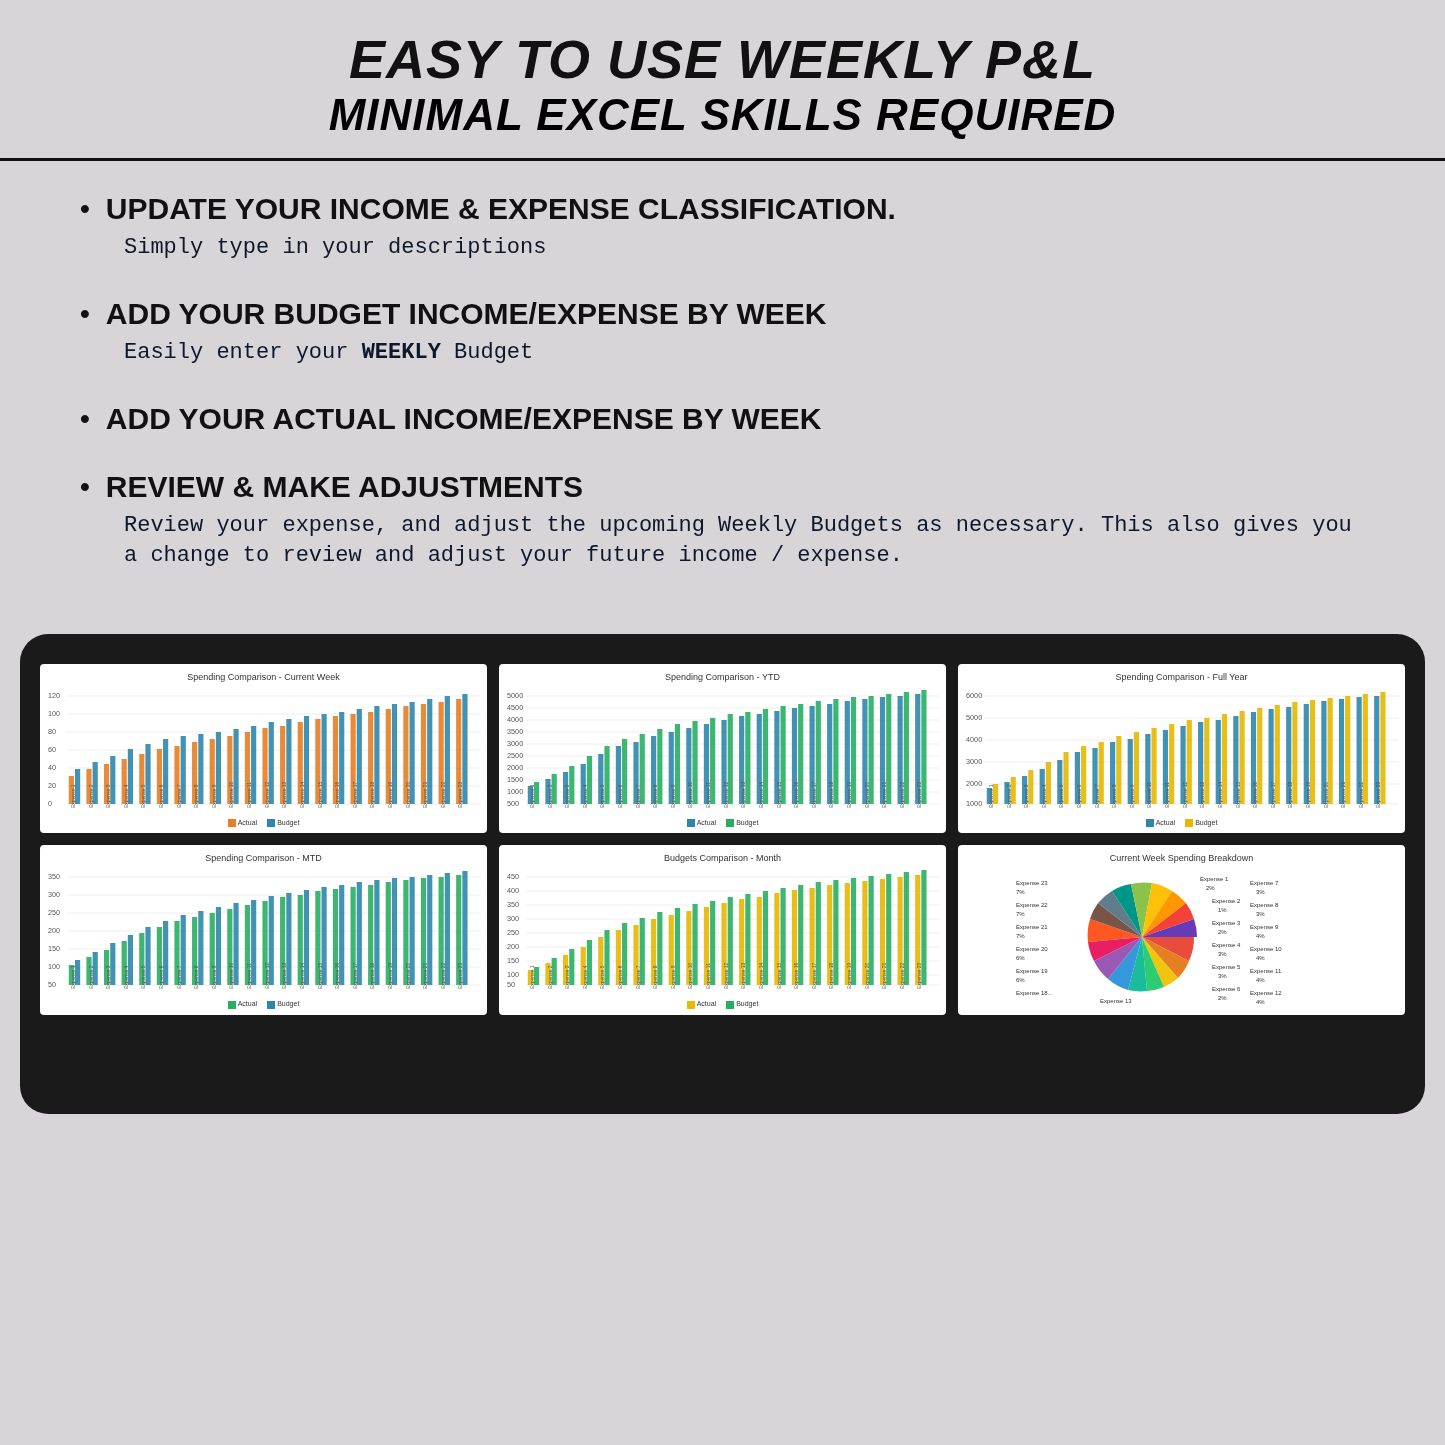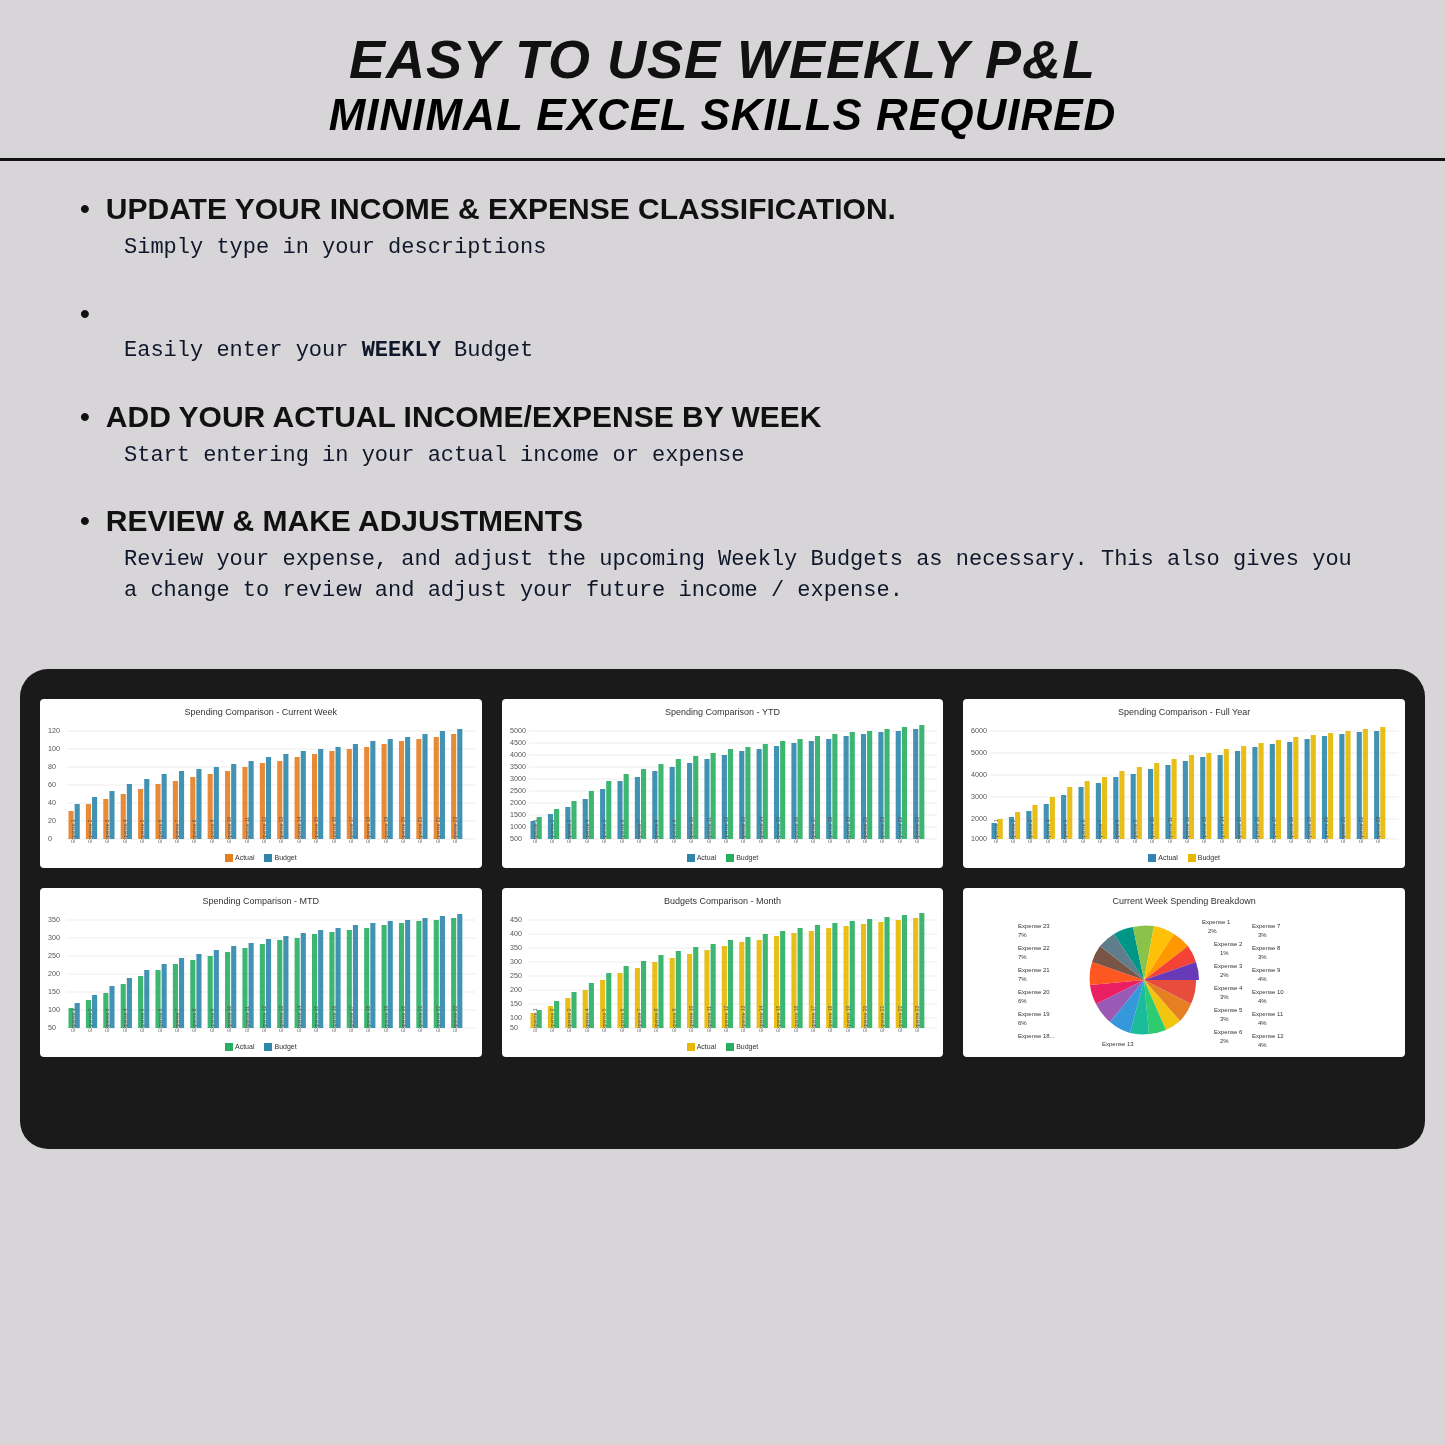--- a/index.html
+++ b/index.html
@@ -79,21 +79,21 @@
     .dashboard-wrapper {
       background: #1a1a1a;
       border-radius: 28px;
       margin: 10px 20px 20px;
       padding: 30px 20px 30px;
       min-height: 480px;
     }
     .dashboard-grid {
       display: grid;
       grid-template-columns: 1fr 1fr 1fr;
-      gap: 20px;
+      gap: 12px;
     }
     .chart-card {
       background: #fff;
       border-radius: 4px;
       padding: 8px 6px 6px;
       position: relative;
     }
     .chart-title {
       font-size: 9px;
       text-align: center;
@@ -154,32 +154,32 @@
     <div class="bullet-item-header">
       <span class="bullet-dot">•</span>
       <span class="bullet-title">UPDATE YOUR INCOME &amp; EXPENSE CLASSIFICATION.</span>
     </div>
     <div class="bullet-body">Simply type in your descriptions</div>
   </div>
 
   <div class="bullet-item">
     <div class="bullet-item-header">
       <span class="bullet-dot">•</span>
+      <span class="bullet-title">ADD YOUR BUDGET INCOME/EXPENSE BY WEEK</span>
     </div>
     <div class="bullet-body">
       Easily enter your <strong>WEEKLY</strong> Budget
     </div>
   </div>
 
   <div class="bullet-item">
     <div class="bullet-item-header">
       <span class="bullet-dot">•</span>
       <span class="bullet-title">ADD YOUR ACTUAL INCOME/EXPENSE BY WEEK</span>
     </div>
-    <div class="bullet-body">Start entering in your actual income or expense</div>
   </div>
 
   <div class="bullet-item">
     <div class="bullet-item-header">
       <span class="bullet-dot">•</span>
       <span class="bullet-title">REVIEW &amp; MAKE ADJUSTMENTS</span>
     </div>
     <div class="bullet-body">
       Review your expense, and adjust the upcoming Weekly Budgets as necessary.  This also gives you a change to review and adjust your future income / expense.
     </div>

